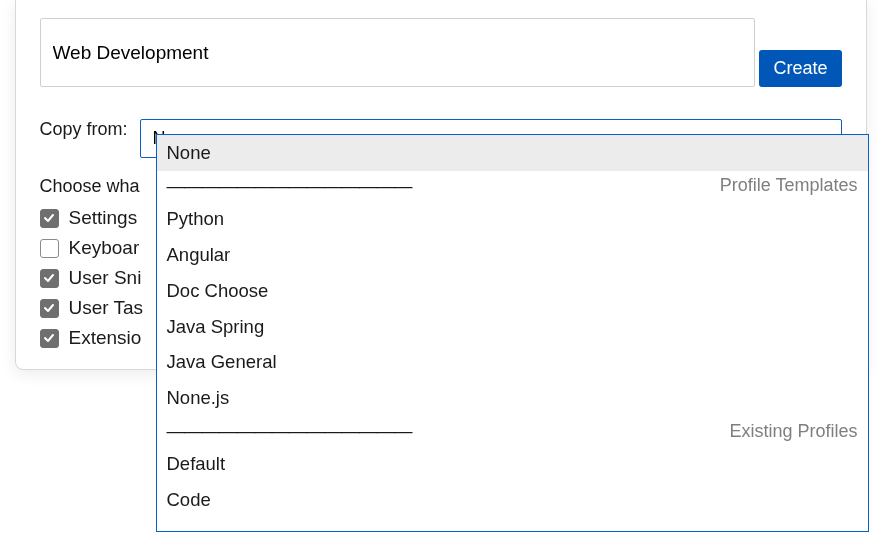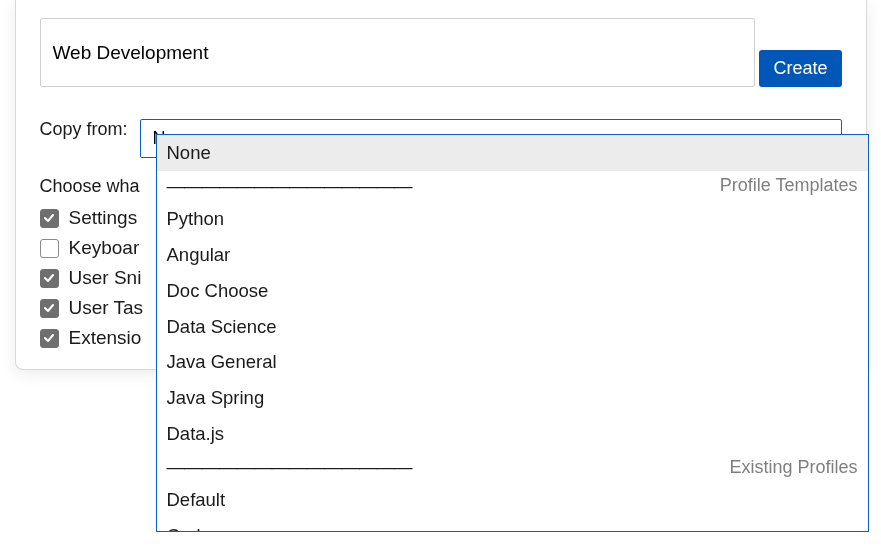--- a/index.html
+++ b/index.html
@@ -231,24 +231,23 @@
   <div class="dropdown">
     <div class="dropdown-item highlighted">None</div>
 
     <div class="dropdown-divider">
       <span class="sep">——————————————</span>
       <span class="section-label">Profile Templates</span>
     </div>
     <div class="dropdown-item">Python</div>
     <div class="dropdown-item">Angular</div>
     <div class="dropdown-item">Doc Choose</div>
-    <div class="dropdown-item">Data Science</div>
+    <div class="dropdown-item">Java Spring</div>
     <div class="dropdown-item">Java General</div>
-    <div class="dropdown-item">Java Spring</div>
-    <div class="dropdown-item">Data.js</div>
+    <div class="dropdown-item">None.js</div>
 
     <div class="dropdown-divider">
       <span class="sep">——————————————</span>
       <span class="section-label">Existing Profiles</span>
     </div>
     <div class="dropdown-item">Default</div>
     <div class="dropdown-item">Code</div>
 
   </div>
 </div>

